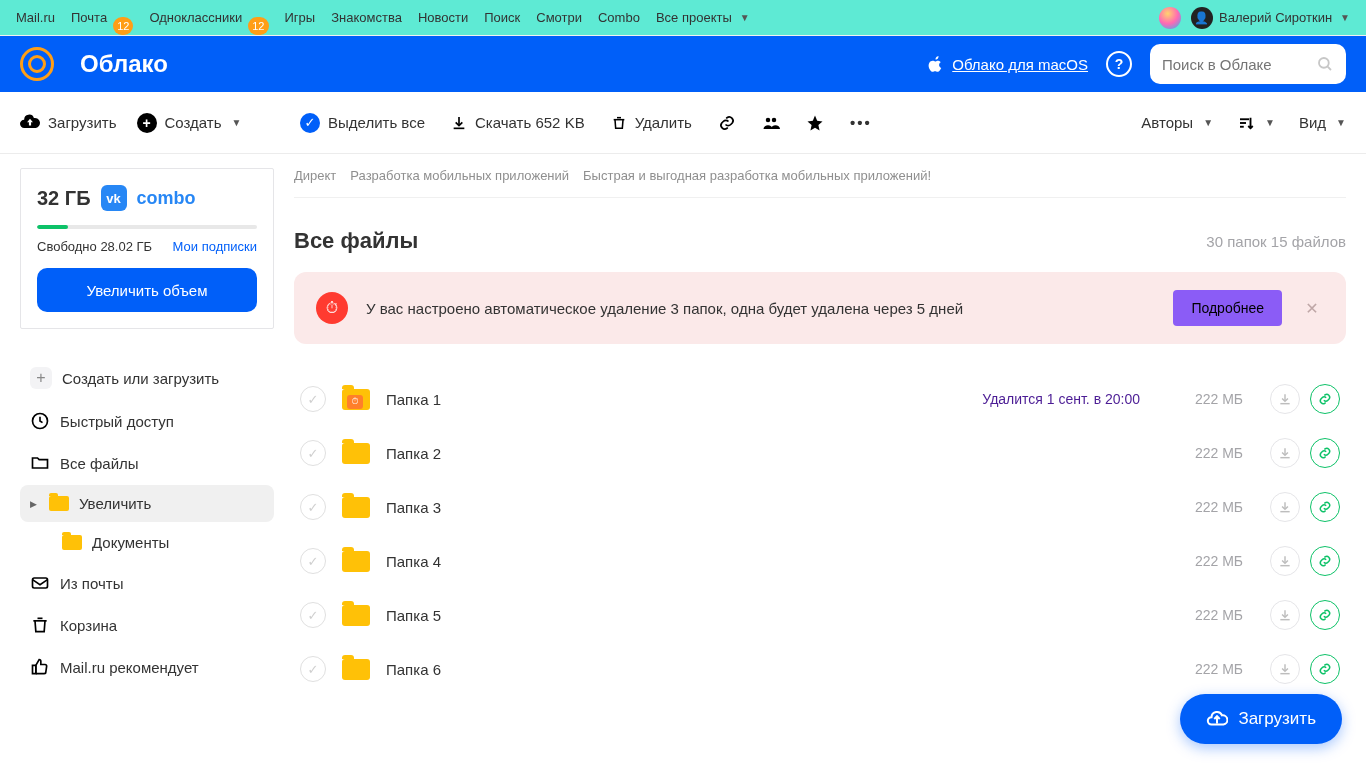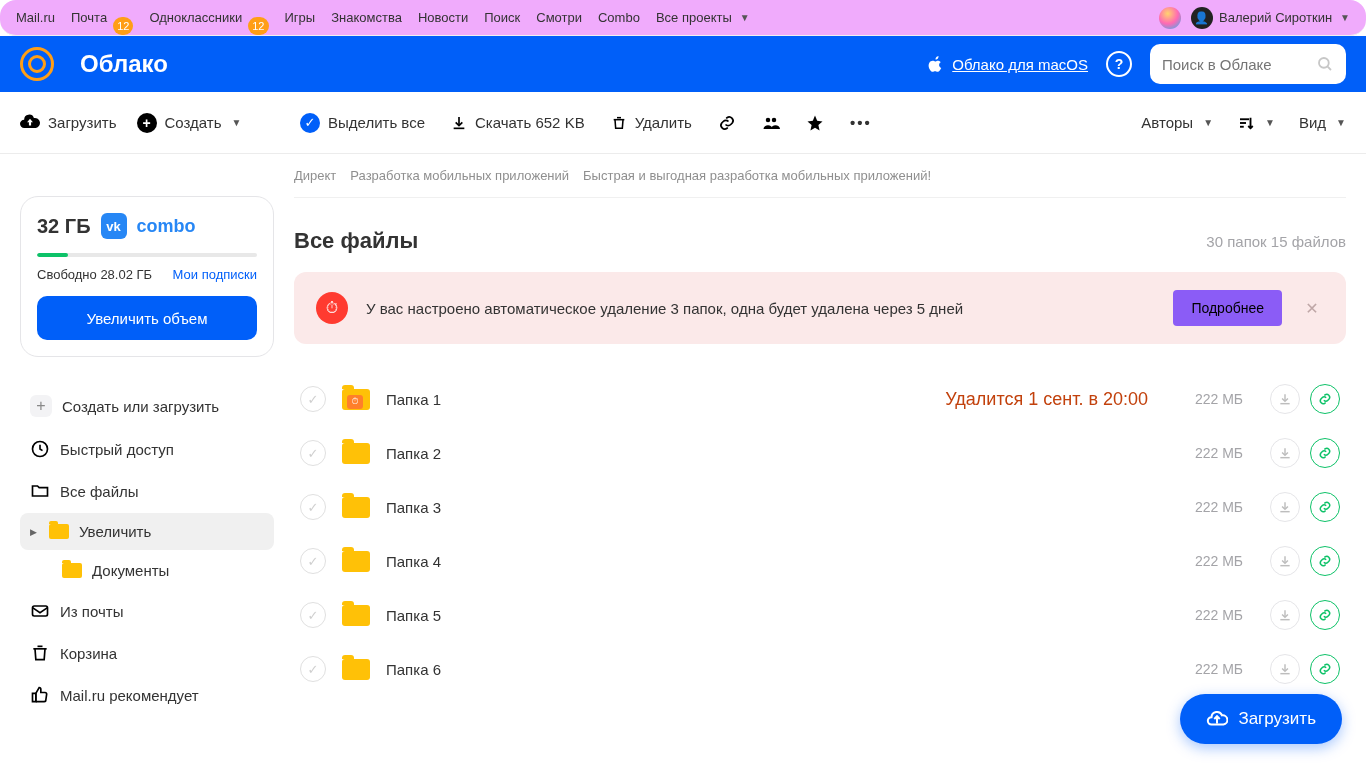--- a/index.html
+++ b/index.html
@@ -1,19 +1,19 @@
 <!DOCTYPE html>
 <html><head>
 <meta charset="utf-8">
 <style>
 * { box-sizing: border-box; margin: 0; padding: 0; font-family: Arial, Helvetica, sans-serif; }
 body { background: #fff; font-size: 14px; color: #333; }
 
 
-.topbar { height: 36px; display: flex; align-items: center; padding: 0 16px; background: #f0abfc; border-bottom: 1px solid #f0f0f0; border-radius: 16px; }
+.topbar { height: 36px; display: flex; align-items: center; padding: 0 16px; background: #5eead4; border-bottom: 1px solid #f0f0f0; }
 .topbar-left { display: flex; align-items: center; gap: 16px; flex: 1; }
 .topbar-item { font-size: 13px; color: #333; display: flex; align-items: center; gap: 6px; cursor: pointer; }
 .topbar-badge { display: inline-flex; align-items:center; justify-content:center; min-width:18px; height:18px; border-radius:9px; background:#ff9e16; color:#fff; font-size:11px; padding:0 4px;margin-top:16px; }
 .topbar-right { display: flex; align-items: center; gap: 10px; }
 .avatar-gradient { width: 22px; height: 22px; border-radius: 50%; background: radial-gradient(circle at 40% 30%, #ffd36e, #ff69b4, #29b6f6); }
 .avatar-dark { width: 22px; height: 22px; border-radius: 50%; background: #222; display:inline-flex; align-items:center; justify-content:center; color:#fff; font-size:12px; }
 .user-block { display:flex; align-items:center; gap:6px; font-size:13px; cursor:pointer; }
 
 
 .bluebar { height: 56px; background:#005ff9; display:flex; align-items:center; padding:0 20px; justify-content:space-between; color:#fff; }
@@ -33,21 +33,21 @@
 .toolbar-main { display:flex; align-items:center; gap:26px; flex:1; }
 .toolbar-right { display:flex; align-items:center; gap:24px; }
 .tbtn { display:flex; align-items:center; gap:8px; font-size:15px; cursor:pointer; }
 .icon-circle-black { width:20px; height:20px; border-radius:50%; background:#000; color:#fff; display:flex; align-items:center; justify-content:center; font-size:14px; font-weight:bold; }
 .icon-circle-blue { width:20px; height:20px; border-radius:50%; background:#005ff9; color:#fff; display:flex; align-items:center; justify-content:center; font-size:13px; }
 .caret { font-size:10px; color:#555; margin-left:2px; }
 
 
 .body { display:flex; }
 .sidebar { width:294px; padding:14px 20px 0 20px; }
-.quota-card { border:1px solid #e5e5e8; border-radius:18px; padding:16px;margin-top:28px; }
+.quota-card { border:1px solid #e5e5e8; border-radius:2px; padding:16px; }
 .quota-head { display:flex; align-items:center; gap:10px; }
 .quota-gb { font-size:20px; font-weight:600; }
 .vk-box { width:26px; height:26px; background:#2787f5; border-radius:6px; color:#fff; display:flex; align-items:center; justify-content:center; font-size:13px; font-weight:bold; }
 .combo-label { font-size:18px; font-weight:600; color:#2787f5; }
 .quota-bar { height:4px; background:#e8e8e8; border-radius:2px; margin:14px 0 10px; position:relative; overflow:hidden; }
 .quota-bar::before { content:""; position:absolute; left:0; top:0; bottom:0; width:14%; background:#0dc268; border-radius:2px; }
 .quota-line { display:flex; justify-content:space-between; font-size:13px; }
 .link-blue { color:#005ff9; cursor:pointer; }
 .big-blue-btn { margin-top:14px; width:100%; height:44px; border:none; border-radius:10px; background:#005ff9; color:#fff; font-size:15px; cursor:pointer; }
 
@@ -77,21 +77,21 @@
 .notice-btn { background:#8b5cf6; border:none; padding:10px 18px; border-radius:4px; font-size:14px; cursor:pointer; }
 .notice-close { color:#bfa7a7; font-size:16px; cursor:pointer; width:24px; text-align:center; }
 
 .files { margin-top:28px; }
 .file-row { display:flex; align-items:center; padding:12px 6px; gap:16px; border-radius:8px; }
 .check-circ { width:26px; height:26px; border:1px solid #e0e0e0; border-radius:50%; display:flex; align-items:center; justify-content:center; color:#cfcfcf; font-size:13px; }
 .folder-big { width:28px; height:21px; background:#ffc107; border-radius:3px; position:relative; }
 .folder-big::before { content:""; position:absolute; top:-4px; left:0; width:12px; height:4px; background:#ffc107; border-radius:3px 3px 0 0; }
 .folder-badge { position:absolute; bottom:1px; left:5px; width:16px; height:14px; background:#ff7f2a; border-radius:3px; font-size:9px; color:#fff; display:flex; align-items:center; justify-content:center; }
 .file-name { flex:1; font-size:15px; }
-.file-warn { font-size:18px; color:#c2410c; margin-right:20px; }
+.file-warn { font-size:14px; color:#4c1d95; margin-right:28px; }
 .file-size { width:70px; text-align:center; font-size:14px; color:#a4a4a8; }
 .file-actions { display:flex; gap:10px; }
 .act-btn { width:30px; height:30px; border:1px solid #e5e5e8; border-radius:50%; display:flex; align-items:center; justify-content:center; color:#bdbdbd; font-size:14px; cursor:pointer; }
 .act-btn.green { border-color:#0dc268; color:#0dc268; }
 
 
 .fab { position:fixed; right:24px; bottom:24px; background:#005ff9; color:#fff; border:none; border-radius:28px; padding:14px 26px; font-size:17px; display:flex; align-items:center; gap:10px; cursor:pointer; box-shadow:0 4px 14px rgba(0,95,249,0.35); }
 
 svg { display:block; }
 </style>

